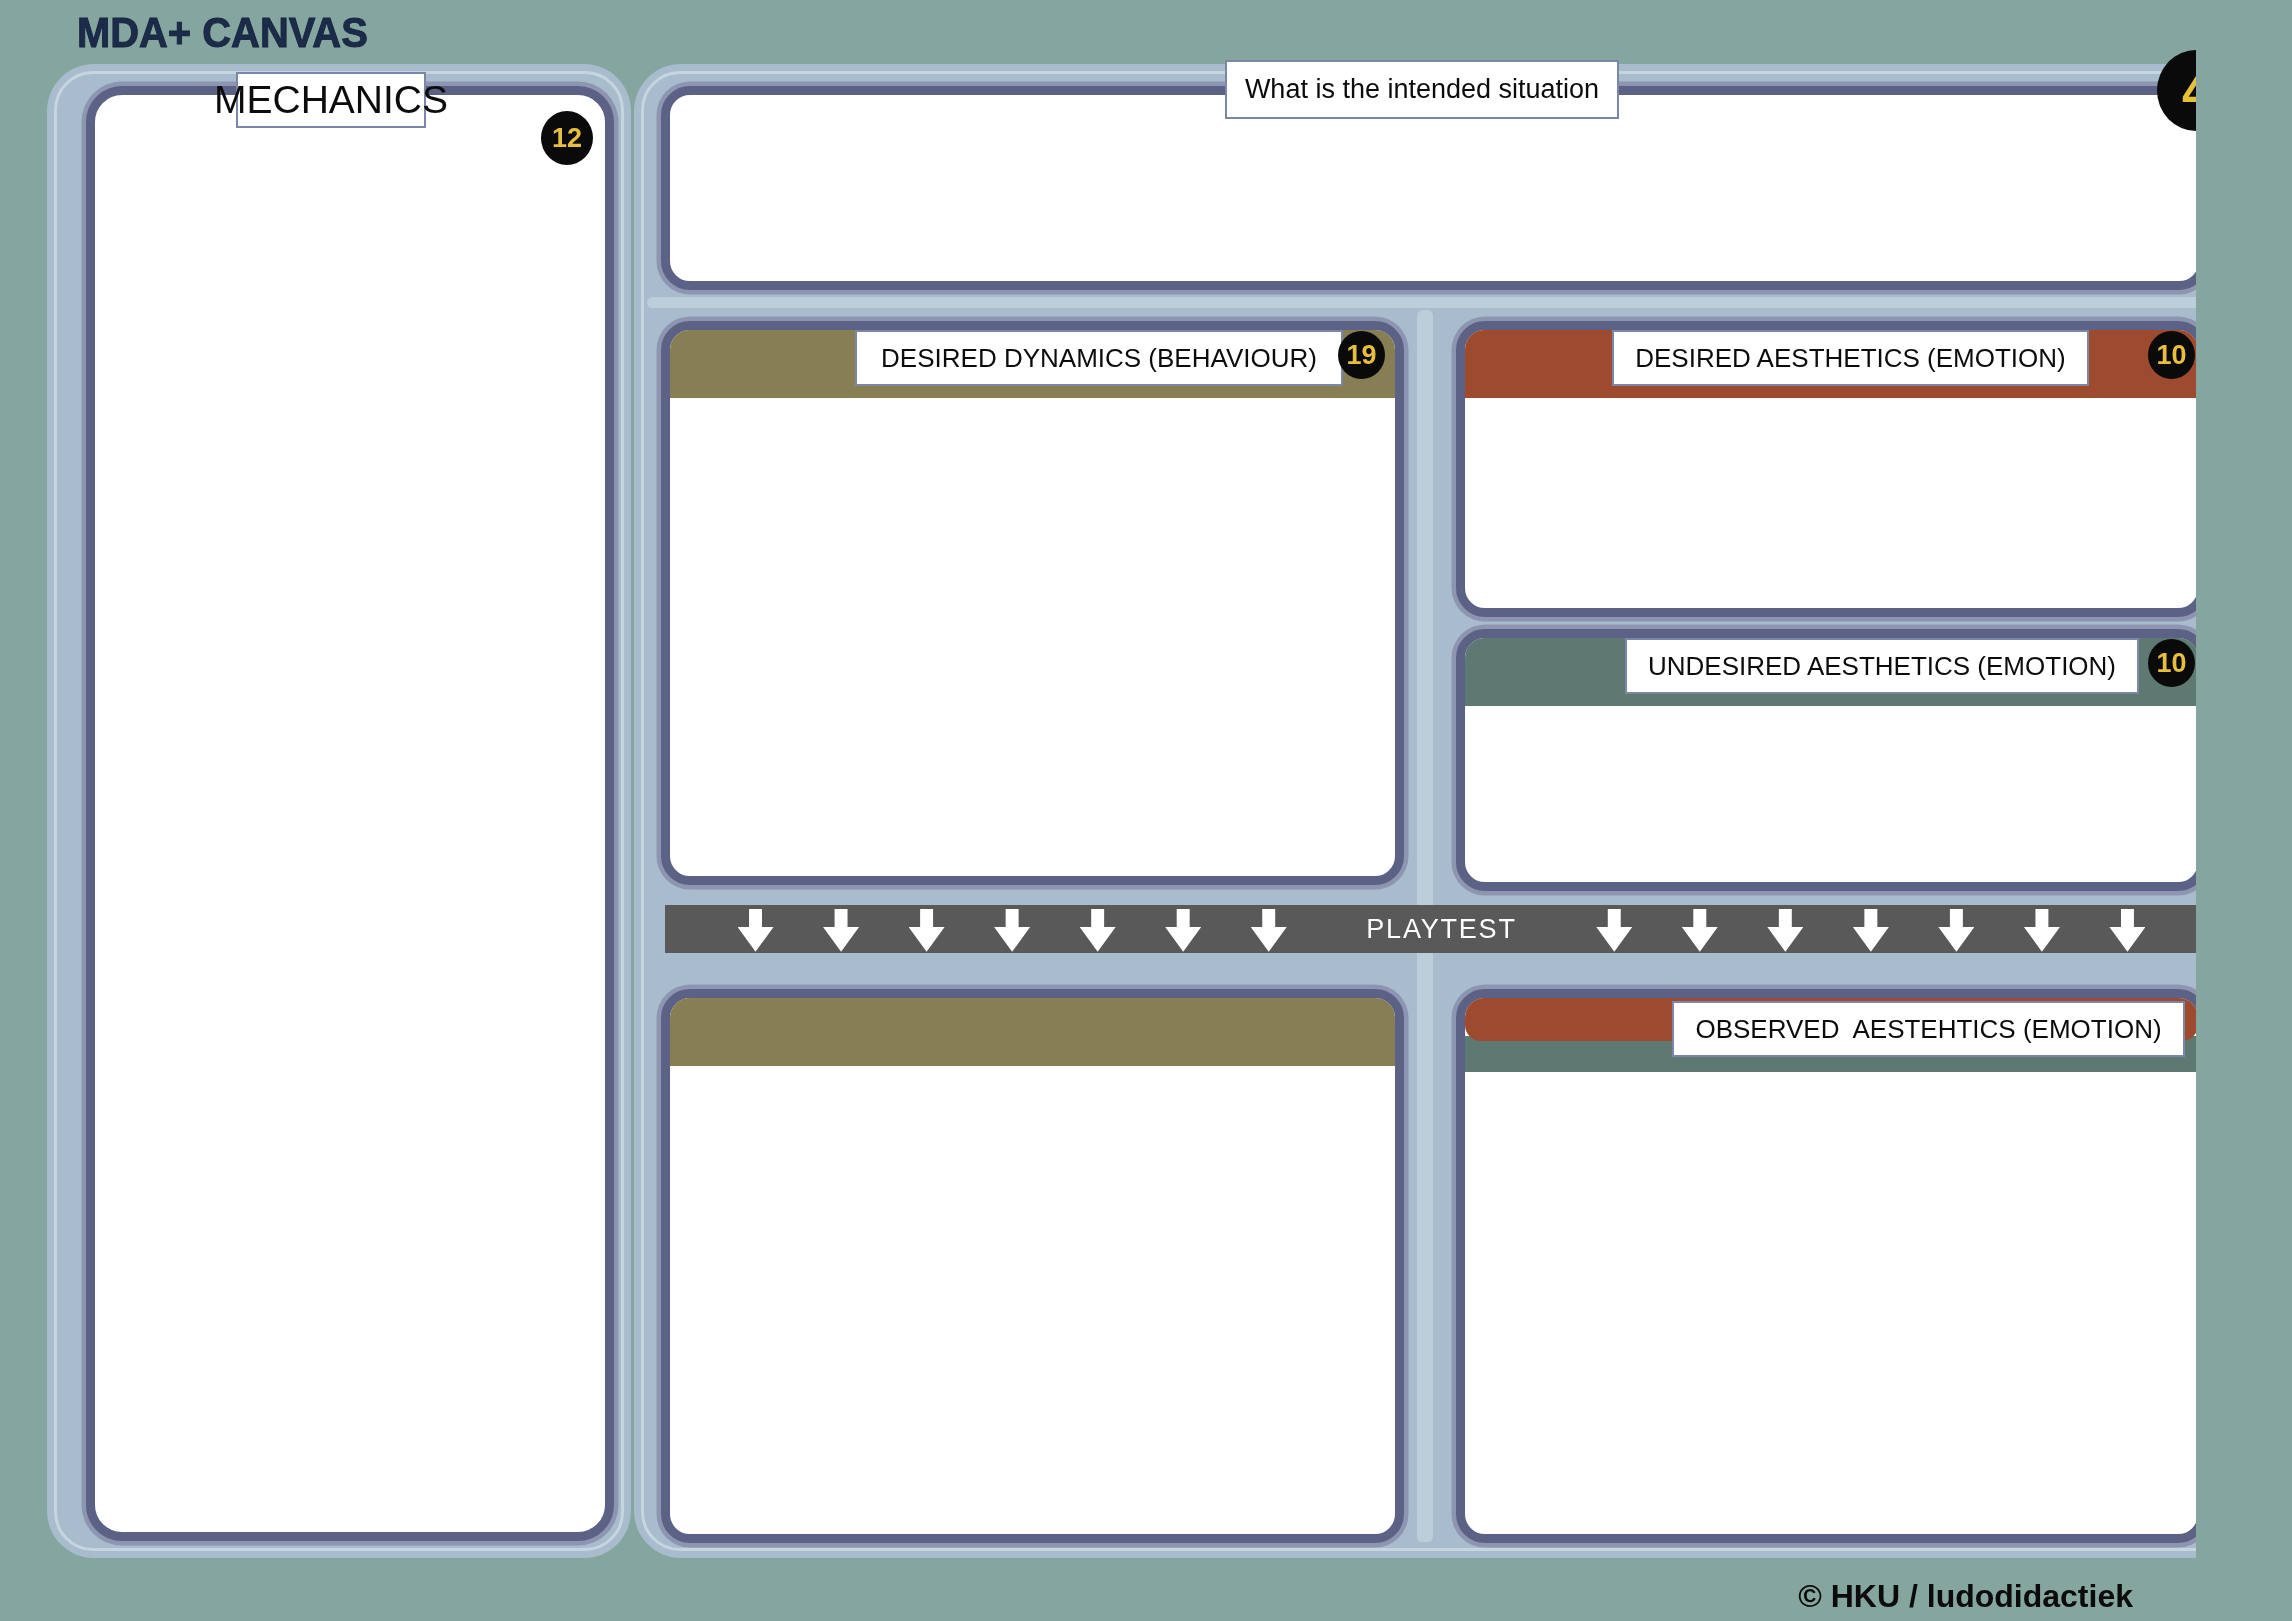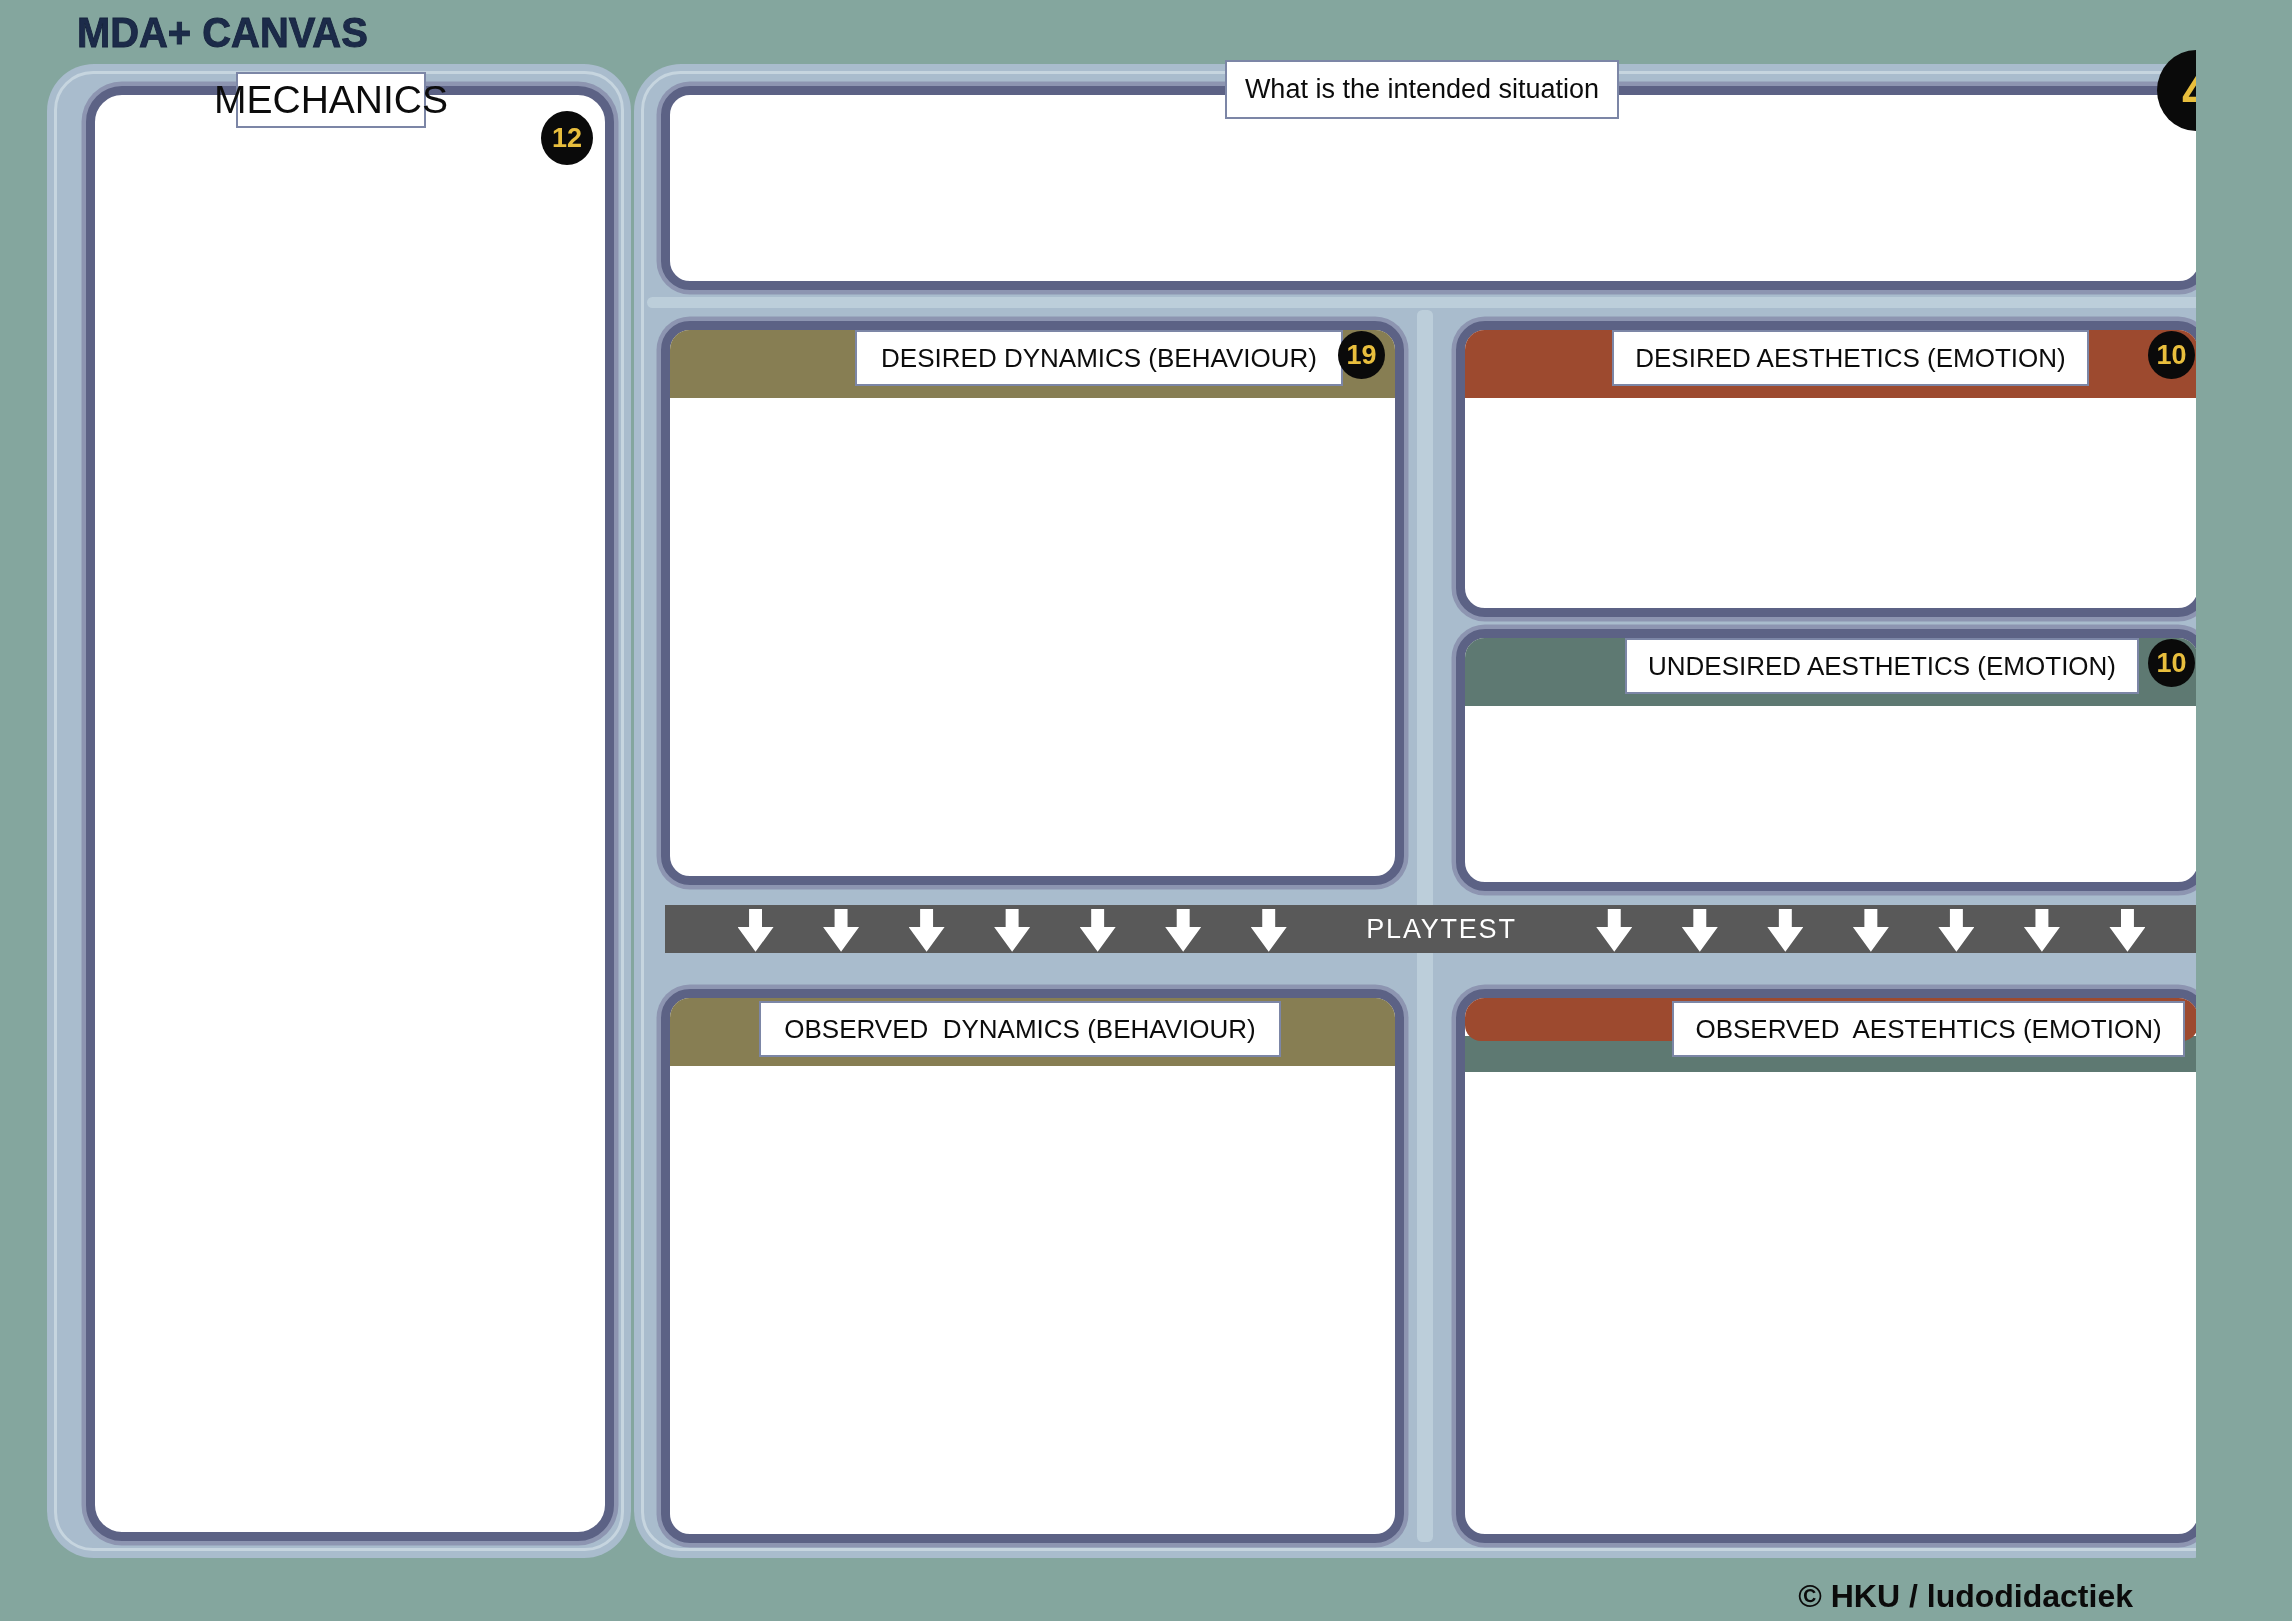--- a/index.html
+++ b/index.html
@@ -188,21 +188,20 @@
       <div class="band-rust"></div>
     </div>
     <div class="panel-body" style="top:73px;"></div>
   </div>
 
   <div class="tag" id="tag-mechanics">MECHANICS</div>
   <div class="tag" id="tag-intended">What is the intended situation</div>
   <div class="tag" id="tag-desired-dynamics">DESIRED DYNAMICS (BEHAVIOUR)</div>
   <div class="tag" id="tag-undesired-aesthetics">UNDESIRED AESTHETICS (EMOTION)</div>
   <div class="tag" id="tag-desired-aesthetics">DESIRED AESTHETICS (EMOTION)</div>
-  <div class="tag" id="tag-observed-dynamics">OBSERVED  DYNAMICS (BEHAVIOUR)</div>
   <div class="tag" id="tag-observed-aesthetics">OBSERVED  AESTEHTICS (EMOTION)</div>
 
   <div class="badge" id="badge-mechanics">12</div>
   <div class="badge" id="badge-intended">4</div>
   <div class="badge" id="badge-desired-dynamics">19</div>
   <div class="badge" id="badge-desired-aesthetics">10</div>
   <div class="badge" id="badge-undesired-aesthetics">10</div>
 
   <div class="credit">© HKU / ludodidactiek</div>
 

